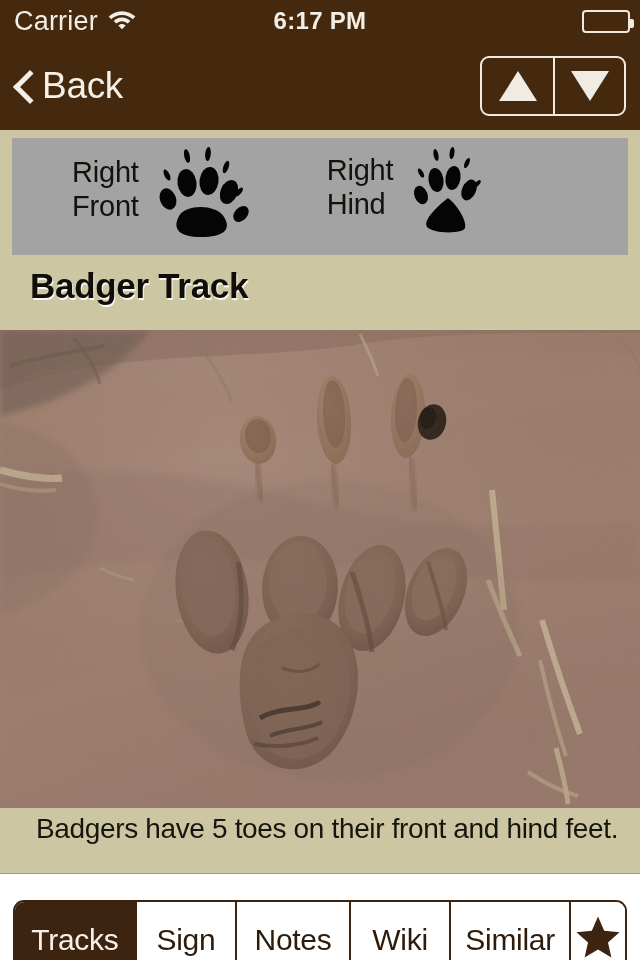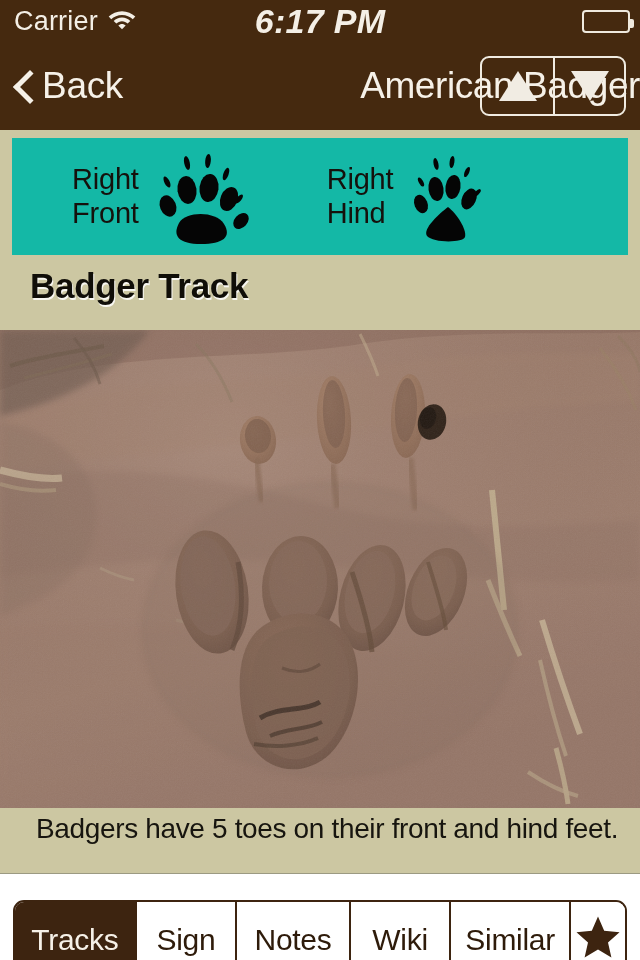--- a/index.html
+++ b/index.html
@@ -45,25 +45,24 @@
   }
   .wifi-icon { display: block; }
   .sb-time {
     position: absolute;
     left: 0; top: 0;
     width: 640px;
     height: 42px;
     display: flex;
     align-items: center;
     justify-content: center;
-    font-size: 34px;
+    font-size: 24px;
     font-weight: bold;
     color: #f4efe6;
     letter-spacing: 0.3px;
-    font-style: italic;
   }
   .sb-right {
     position: absolute;
     right: 10px; top: 0;
     height: 42px;
     display: flex;
     align-items: center;
   }
   .battery {
     position: relative;
@@ -168,23 +167,23 @@
     border-top: 30px solid #f1ece3;
   }
 
   
   .paw-banner {
     position: absolute;
     top: 138px;
     left: 12px;
     width: 616px;
     height: 117px;
-    background: #14b8a6;
-    display: flex;
-    align-items: center;
+    background: #a3a3a3;
+    display: flex;
+    align-items: flex-start;
   }
   .paw-group {
     display: flex;
     align-items: center;
     gap: 14px;
   }
   .paw-group.front { margin-left: 60px; }
   .paw-group.hind  { margin-left: 78px; }
   .paw-label {
     font-size: 29px;
@@ -303,21 +302,20 @@
         <span class="battery-fill"></span>
       </span>
     </div>
   </div>
 
   <div class="navbar">
     <div class="back-btn">
       <span class="chevron-left"></span>
       <span class="back-label">Back</span>
     </div>
-    <div class="nav-title">American Badger</div>
 
     <div class="updown">
       <div class="ud-btn">
         <span class="tri-up"></span>
       </div>
       <div class="ud-btn">
         <span class="tri-down"></span>
       </div>
     </div>
   </div>

